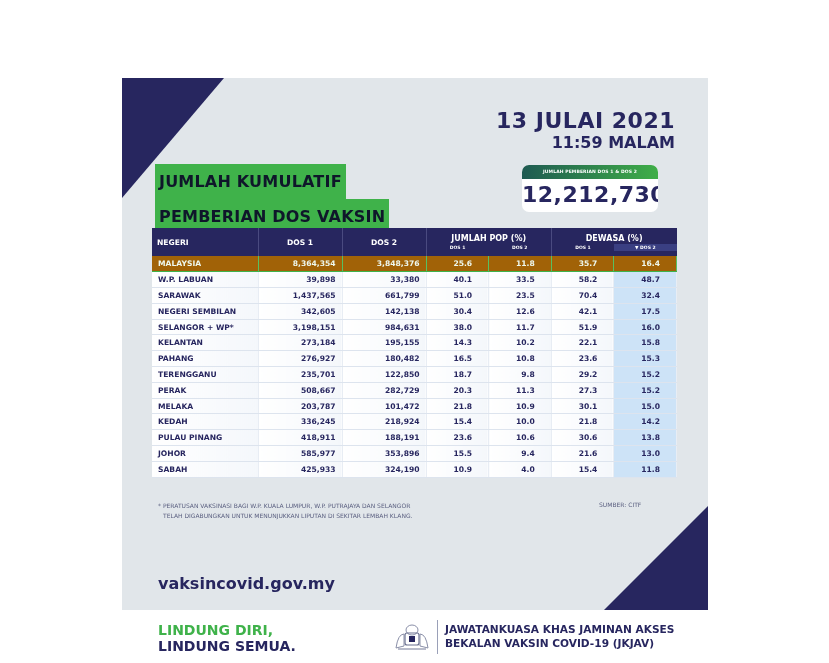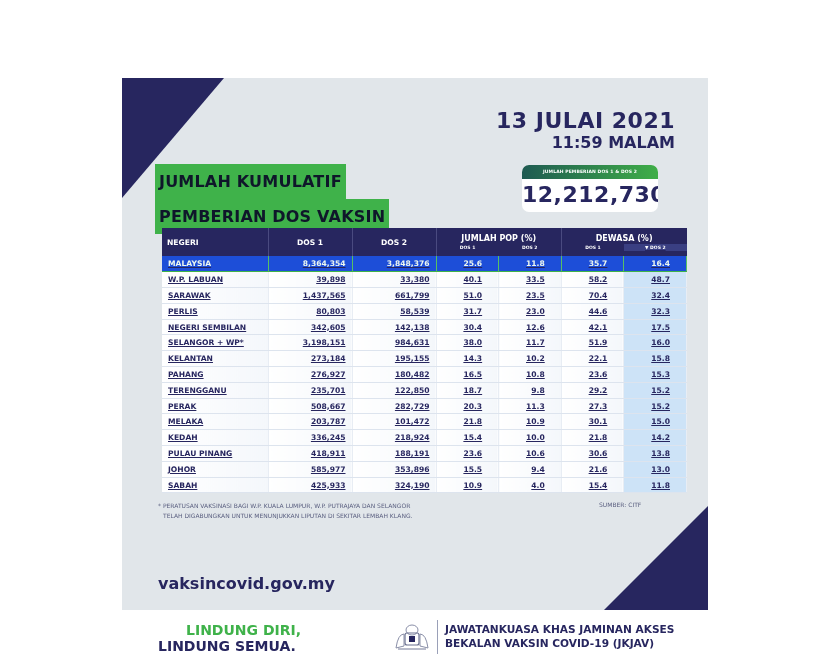--- a/index.html
+++ b/index.html
@@ -40,22 +40,22 @@
     letter-spacing: 0.5px;
   }
 
   .title { position: absolute; left: 33px; top: 86px; }
   .title .line {
     display: inline-block; background: #3fb24a; color: #0f172a; font-weight: bold;
     font-size: 16px; padding: 8px 4px; line-height: 19px; letter-spacing: 0.2px;
   }
 
   table.data {
-    position: absolute; left: 40px; top: 150px; width: 525px;
-    border-collapse: collapse; font-size: 7.6px; font-weight: bold; color: #27265f; text-decoration: underline;
+    position: absolute; left: 30px; top: 150px; width: 525px;
+    border-collapse: collapse; font-size: 7.6px; font-weight: bold; color: #27265f;
   }
   table.data th {
     background: #27265f; color: #ffffff; font-weight: bold; height: 28px; padding: 0 5px;
     vertical-align: middle; border-right: 1px solid #4a4a80;
   }
   table.data th:last-child { border-right: none; }
   table.data th.col-negeri { text-align: left; width: 106px; }
   table.data th.col-d { text-align: center; width: 84px; }
   table.data th.grp { text-align: center; width: 125px; padding: 0; }
   .grp-title { font-size: 8px; display: block; margin-top: 0; }
@@ -64,36 +64,36 @@
   .grp-sub span.hl { background: #3a3f82; }
 
   table.data td {
     height: 15.8px; padding: 0 6px; border-bottom: 1px solid #dde4ee; border-right: 1px solid #e8edf4;
     background: linear-gradient(90deg, #ffffff 0%, #f4f7fb 100%);
   }
   table.data td.name { text-align: left; }
   table.data td.num { text-align: right; }
   table.data td.pct { text-align: right; padding-right: 16px; }
   table.data td.hlcol { background: #cde3f7; }
-  table.data tr.total td { background: #1d4ed8; color: #eef8ee; border-bottom: 1px solid #3fb24a; border-right: 1px solid #57c062; }
+  table.data tr.total td { background: #a16207; color: #eef8ee; border-bottom: 1px solid #3fb24a; border-right: 1px solid #57c062; }
 
   .note {
     position: absolute; left: 36px; top: 423px; font-size: 6px; color: #5b6080; line-height: 10px;
     font-weight: normal;
   }
   .note .l2 { padding-left: 5px; }
   .source { position: absolute; left: 477px; top: 423px; font-size: 6px; color: #5b6080; }
 
   .site {
     position: absolute; left: 36px; top: 496px; font-size: 16px; font-weight: bold; color: #27265f;
   }
 
   .footer { position: absolute; left: 0; top: 610px; width: 829px; height: 53px; }
   .slogan { position: absolute; left: 158px; top: 12px; font-weight: bold; font-size: 14px; line-height: 16px; }
-  .slogan .g { color: #3fb24a; margin-left: 28px; }
+  .slogan .g { color: #3fb24a; }
   .slogan .n { color: #27265f; }
   .crest { position: absolute; left: 392px; top: 12px; width: 40px; height: 30px; }
   .vdiv { position: absolute; left: 437px; top: 10px; width: 1px; height: 34px; background: #9aa0b8; }
   .org {
     position: absolute; left: 445px; top: 12px; color: #27265f; font-weight: bold; font-size: 10.6px; line-height: 14px;
   }
 </style>
 </head>
 <body>
 
@@ -162,29 +162,20 @@
         <tr>
           <td class="name">SARAWAK</td>
           <td class="num">1,437,565</td>
           <td class="num">661,799</td>
           <td class="pct">51.0</td>
           <td class="pct">23.5</td>
           <td class="pct">70.4</td>
           <td class="pct hlcol">32.4</td>
         </tr>
         <tr>
-          <td class="name">PERLIS</td>
-          <td class="num">80,803</td>
-          <td class="num">58,539</td>
-          <td class="pct">31.7</td>
-          <td class="pct">23.0</td>
-          <td class="pct">44.6</td>
-          <td class="pct hlcol">32.3</td>
-        </tr>
-        <tr>
           <td class="name">NEGERI SEMBILAN</td>
           <td class="num">342,605</td>
           <td class="num">142,138</td>
           <td class="pct">30.4</td>
           <td class="pct">12.6</td>
           <td class="pct">42.1</td>
           <td class="pct hlcol">17.5</td>
         </tr>
         <tr>
           <td class="name">SELANGOR + WP*</td>

